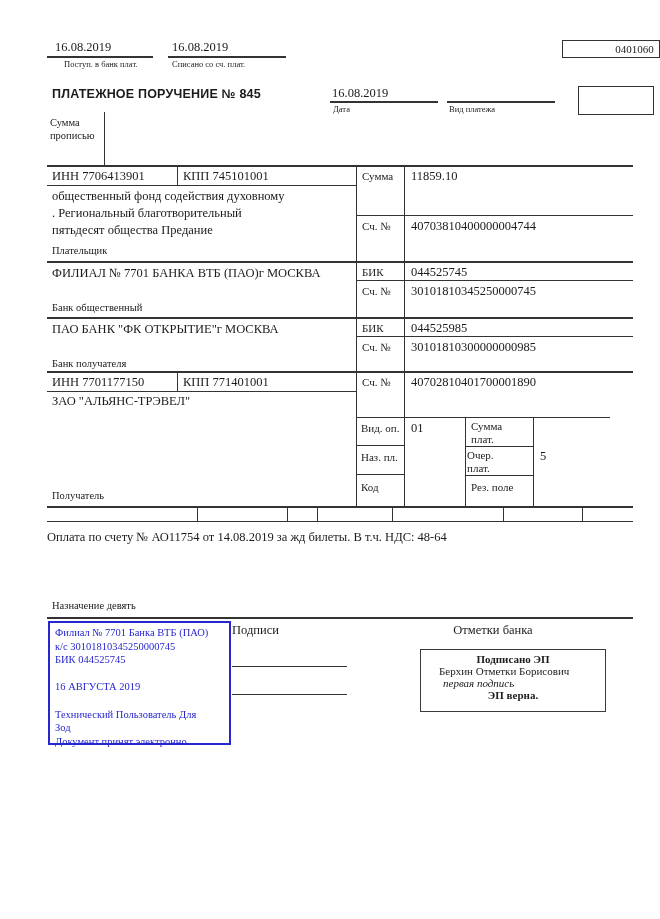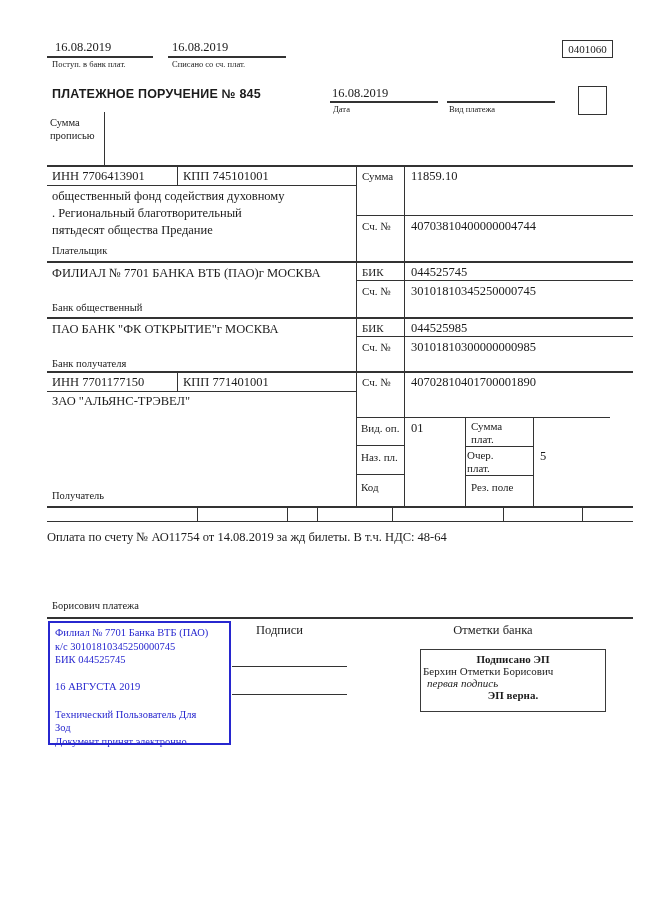--- a/index.html
+++ b/index.html
@@ -5,39 +5,39 @@
   html,body{margin:0;padding:0;background:#fff;}
   .page{position:relative;width:660px;height:919px;background:#ffffff;overflow:hidden;
         font-family:"Liberation Serif","DejaVu Serif",serif;color:#1b1b1b;}
   .t{position:absolute;white-space:nowrap;font-size:12.5px;line-height:1.15;}
   .sm{font-size:8.5px;}
   .lbl{font-size:10.5px;}
   .cell-lbl{font-size:11px;}
   .wrap{white-space:normal;}
   .hl,.vl{position:absolute;background:#333;}
   .title{font-family:"Liberation Sans","DejaVu Sans",sans-serif;font-weight:bold;font-size:12.5px;letter-spacing:.2px;}
-  .box{position:absolute;border:1.5px solid #333;background:#fff;}
+  .box{position:absolute;border:1.5px solid #333;background:#fff;padding-left:47px;}
   .code-box{display:flex;align-items:center;justify-content:center;font-size:11px;}
   .multi div{height:17px;}
   .bluebox{position:absolute;left:48px;top:621px;width:183px;height:124px;border:2px solid #2727cf;
            color:#2727cf;font-size:10.5px;padding:3px 5px;box-sizing:border-box;}
   .bluebox .stamp-line{min-height:13.6px;line-height:13.6px;white-space:nowrap;}
   .esign{position:absolute;left:420px;top:649px;width:186px;height:63px;border:1.5px solid #3a3a3a;
-         box-sizing:border-box;font-size:11px;padding:3px 2px;}
+         box-sizing:border-box;font-size:11px;padding:3px 18px;}
   .esign .c{text-align:center;font-weight:bold;}
   .esign .i{font-style:italic;padding-left:4px;}
 </style>
 </head>
 <body>
 
 <div class="page">
 
   <div class="t" style="left:55px;top:40px">16.08.2019</div>
   <div class="hl" style="left:47px;top:56px;width:106px;height:1.5px"></div>
-  <div class="t sm" style="left:52px;top:60px">Поступ. в банк плат.</div>
+  <div class="t sm" style="left:64px;top:60px">Поступ. в банк плат.</div>
 
   <div class="t" style="left:172px;top:40px">16.08.2019</div>
   <div class="hl" style="left:168px;top:56px;width:118px;height:1.5px"></div>
   <div class="t sm" style="left:172px;top:60px">Списано со сч. плат.</div>
 
   <div class="box code-box" style="left:562px;top:40px;width:49px;height:16px">0401060</div>
 
   <div class="t title" style="left:52px;top:87px">ПЛАТЕЖНОЕ ПОРУЧЕНИЕ № 845</div>
   <div class="t" style="left:332px;top:86px">16.08.2019</div>
   <div class="hl" style="left:330px;top:101px;width:108px;height:1.5px"></div>
@@ -116,24 +116,24 @@
   <div class="t" style="left:411px;top:421px">01</div>
   <div class="t cell-lbl wrap" style="left:471px;top:420px;width:52px">Сумма плат.</div>
   <div class="t cell-lbl" style="left:361px;top:451px">Наз. пл.</div>
   <div class="t cell-lbl wrap" style="left:467px;top:449px;width:52px">Очер. плат.</div>
   <div class="t" style="left:540px;top:449px">5</div>
   <div class="t cell-lbl" style="left:361px;top:481px">Код</div>
   <div class="t cell-lbl" style="left:471px;top:481px">Рез. поле</div>
   <div class="t lbl" style="left:52px;top:490px">Получатель</div>
 
   <div class="t" style="left:47px;top:530px">Оплата по счету № АО11754 от 14.08.2019 за жд билеты. В т.ч. НДС: 48-64</div>
-  <div class="t lbl" style="left:52px;top:600px">Борисович платежа</div>
+  <div class="t lbl" style="left:52px;top:600px">Назначение девять</div>
   <div class="hl" style="left:47px;top:617px;width:586px;height:1.5px"></div>
 
-  <div class="t" style="left:232px;top:623px;width:95px;text-align:center">Подписи</div>
+  <div class="t" style="left:232px;top:623px;width:95px;">Подписи</div>
   <div class="t" style="left:428px;top:623px;width:130px;text-align:center">Отметки банка</div>
 
   <div class="hl" style="left:232px;top:666px;width:115px;height:1.4px"></div>
   <div class="hl" style="left:232px;top:694px;width:115px;height:1.4px"></div>
 
   <div class="bluebox">
     <div class="stamp-line">Филиал № 7701 Банка ВТБ (ПАО)</div>
     <div class="stamp-line">к/с 30101810345250000745</div>
     <div class="stamp-line">БИК 044525745</div>
     <div class="stamp-line"></div>

